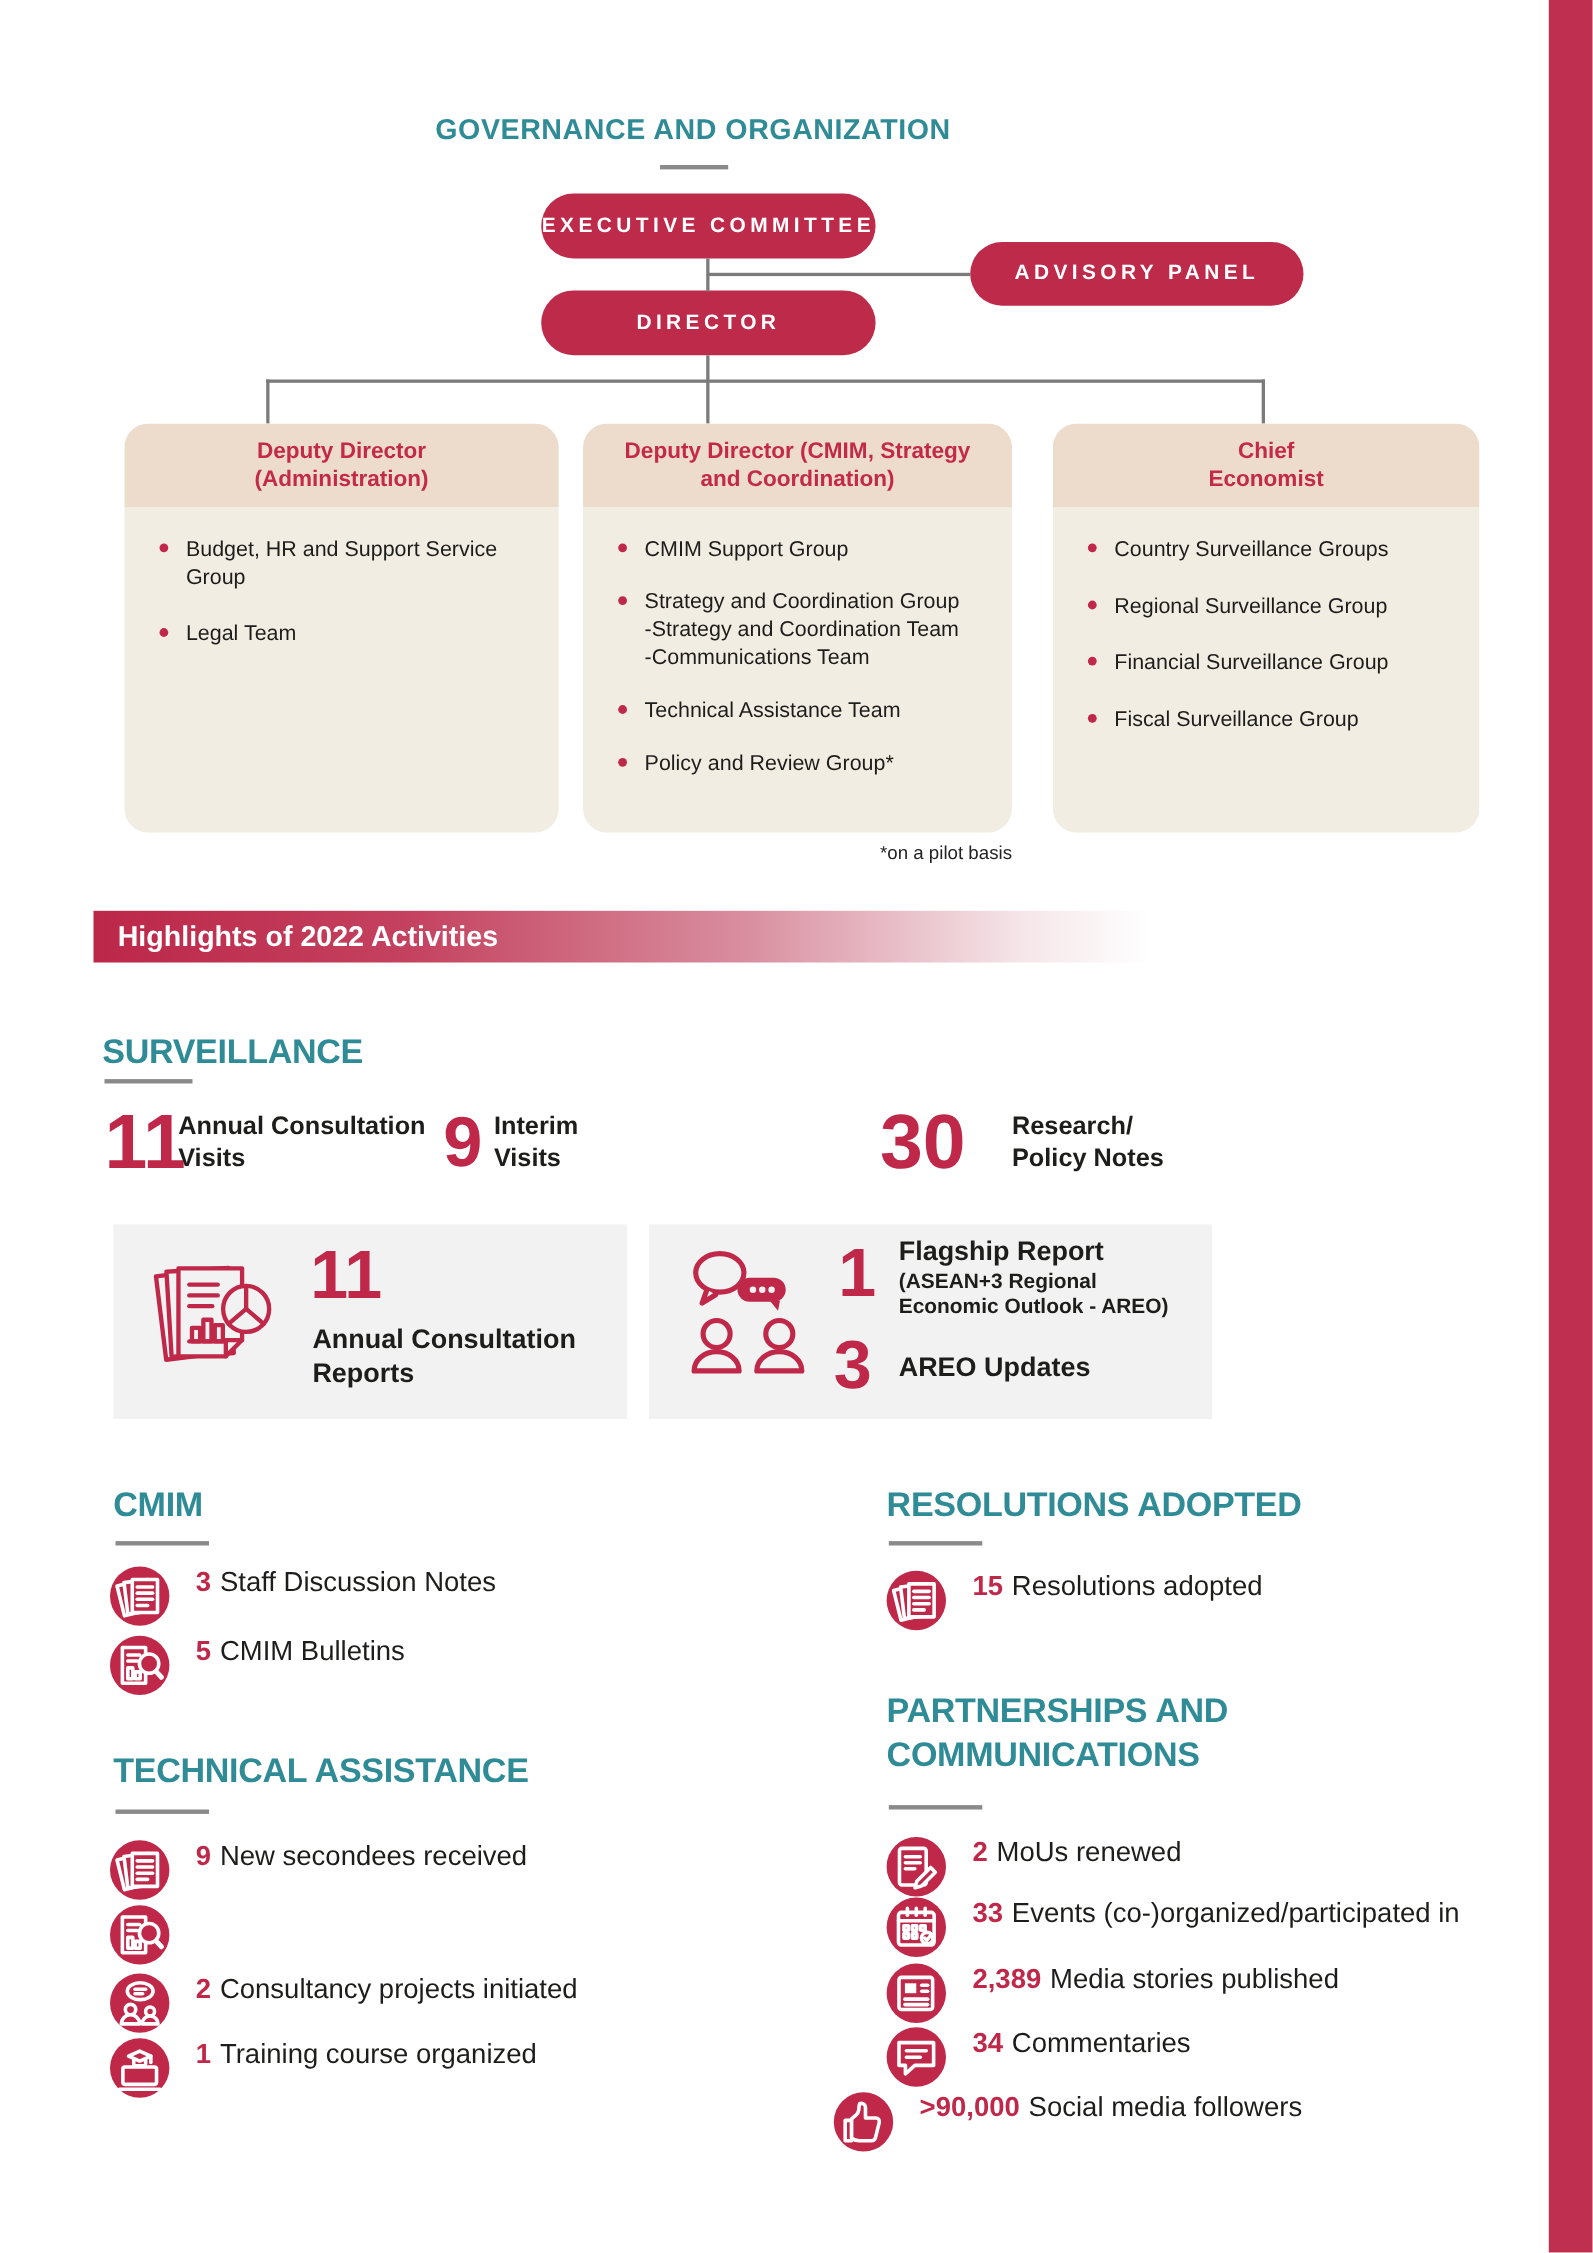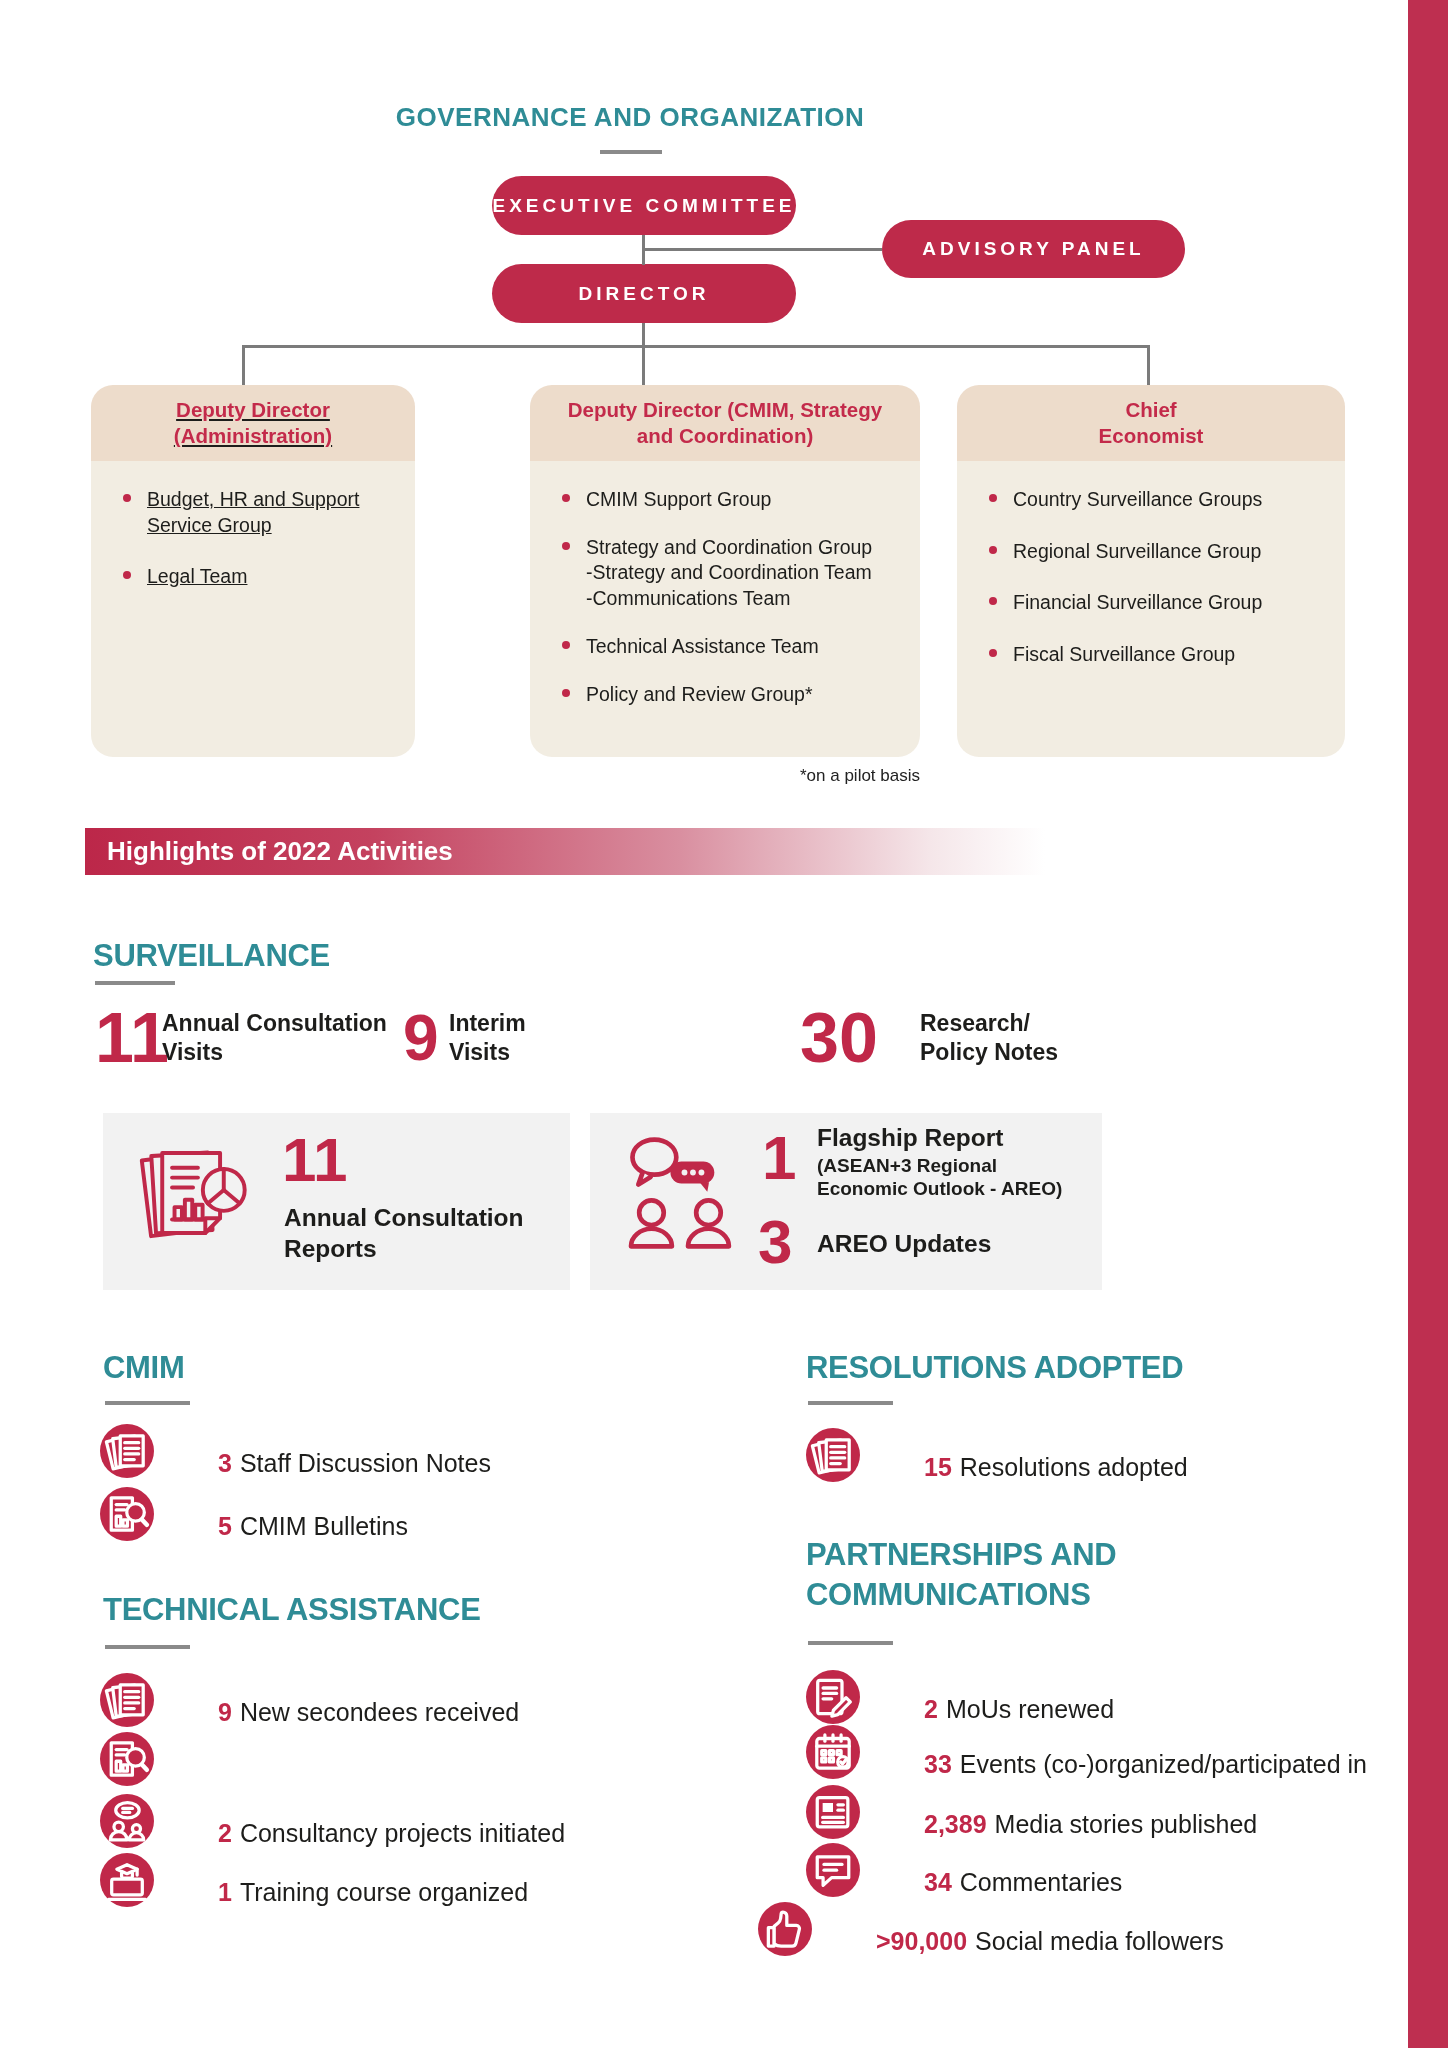--- a/index.html
+++ b/index.html
@@ -48,21 +48,21 @@
     display:flex;align-items:center;
   }
   .banner span{color:#fff;font-weight:700;font-size:26px;padding-left:22px;}
   .sec-head{color:var(--teal);font-weight:700;font-size:31px;letter-spacing:-.3px;line-height:1.3;}
   .stat-num{color:var(--red);font-weight:700;line-height:.95;}
   .stat-label{font-weight:700;font-size:23px;line-height:1.27;color:var(--ink);}
   .card{background:var(--card-gray);}
   .card-num{color:var(--red);font-weight:700;font-size:62px;line-height:.95;}
   .card-label{font-weight:700;font-size:24.5px;line-height:1.25;color:var(--ink);}
   .card-sub{font-weight:700;font-size:19px;line-height:1.22;color:var(--ink);}
-  .row{display:flex;align-items:flex-end;gap:40px;}
+  .row{display:flex;align-items:flex-start;}
   .badge{
     flex:none;width:54px;height:54px;border-radius:50%;background:var(--red);
     display:flex;align-items:center;justify-content:center;
   }
   .badge svg{width:36px;height:36px;display:block;}
   .row-text{margin-left:24px;font-size:25px;color:var(--ink);white-space:nowrap;}
   .row-text b{color:var(--red);font-weight:700;margin-right:8px;}
 </style>
 </head>
 <body>
@@ -85,21 +85,21 @@
   </div>
 
   <div class="conn abs" style="left:642px;top:235px;width:3px;height:30px"></div>
   <div class="conn abs" style="left:644px;top:248px;width:238px;height:3px"></div>
   <div class="conn abs" style="left:642px;top:323px;width:3px;height:62px"></div>
   <div class="conn abs" style="left:242px;top:345px;width:908px;height:3px"></div>
   <div class="conn abs" style="left:242px;top:345px;width:3px;height:40px"></div>
   <div class="conn abs" style="left:1147px;top:345px;width:3px;height:40px"></div>
 
   <div id="dept-boxes">
-      <div class="dept abs" style="left: 91px; top: 385px; width: 324px; height: 372px; text-decoration: underline;">
+      <div class="dept abs" style="left: 113px; top: 385px; width: 395px; height: 372px;">
         <div class="dept-head">
           <div>Deputy Director</div>
           <div>(Administration)</div>
         </div>
         <div class="dept-body">
           <div class="dept-item">
             <span class="dot"></span>
             <div class="dept-text">
               <div>Budget, HR and Support Service Group</div>
             </div>

